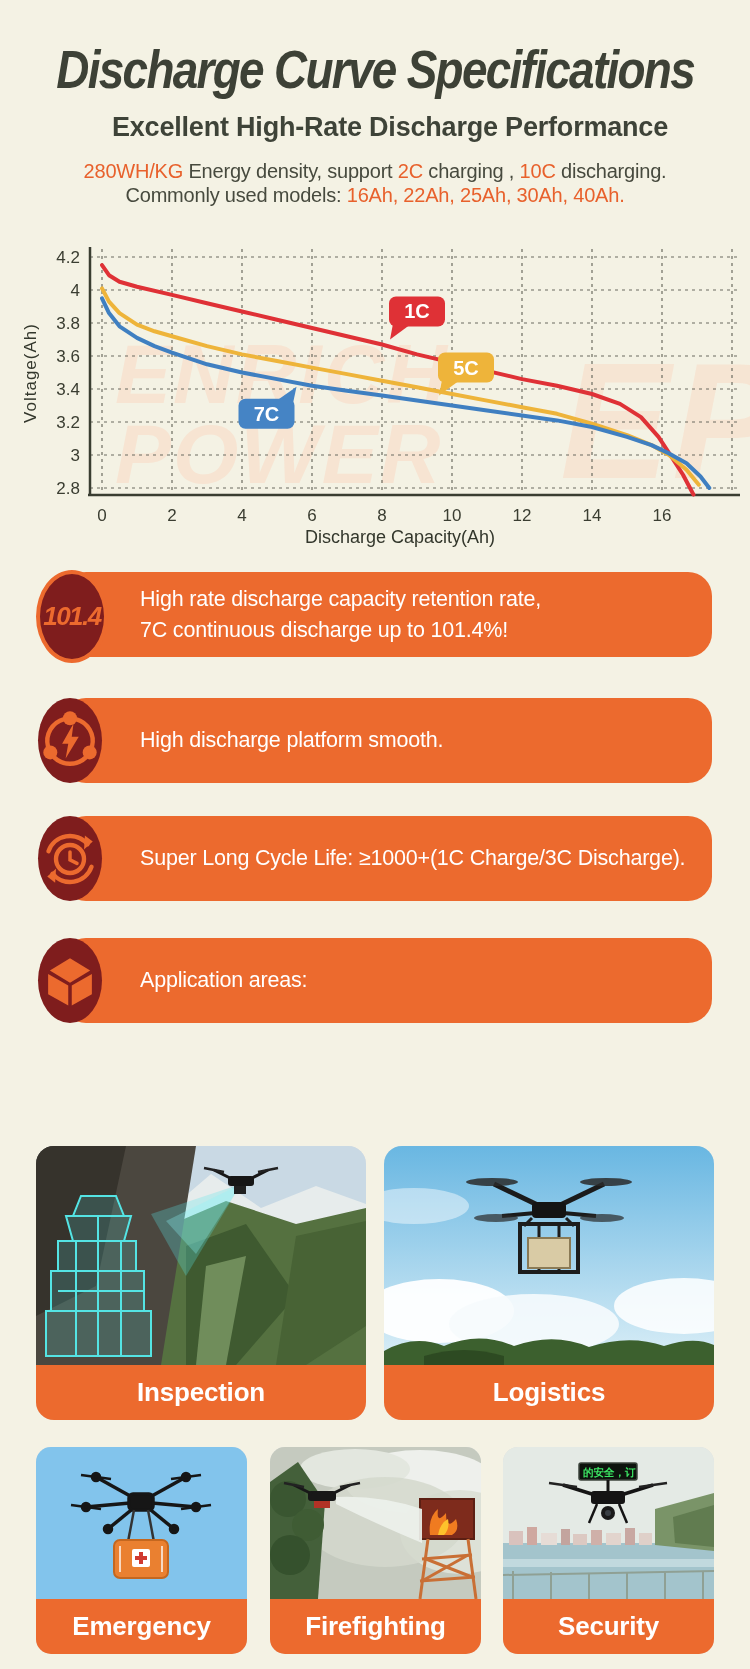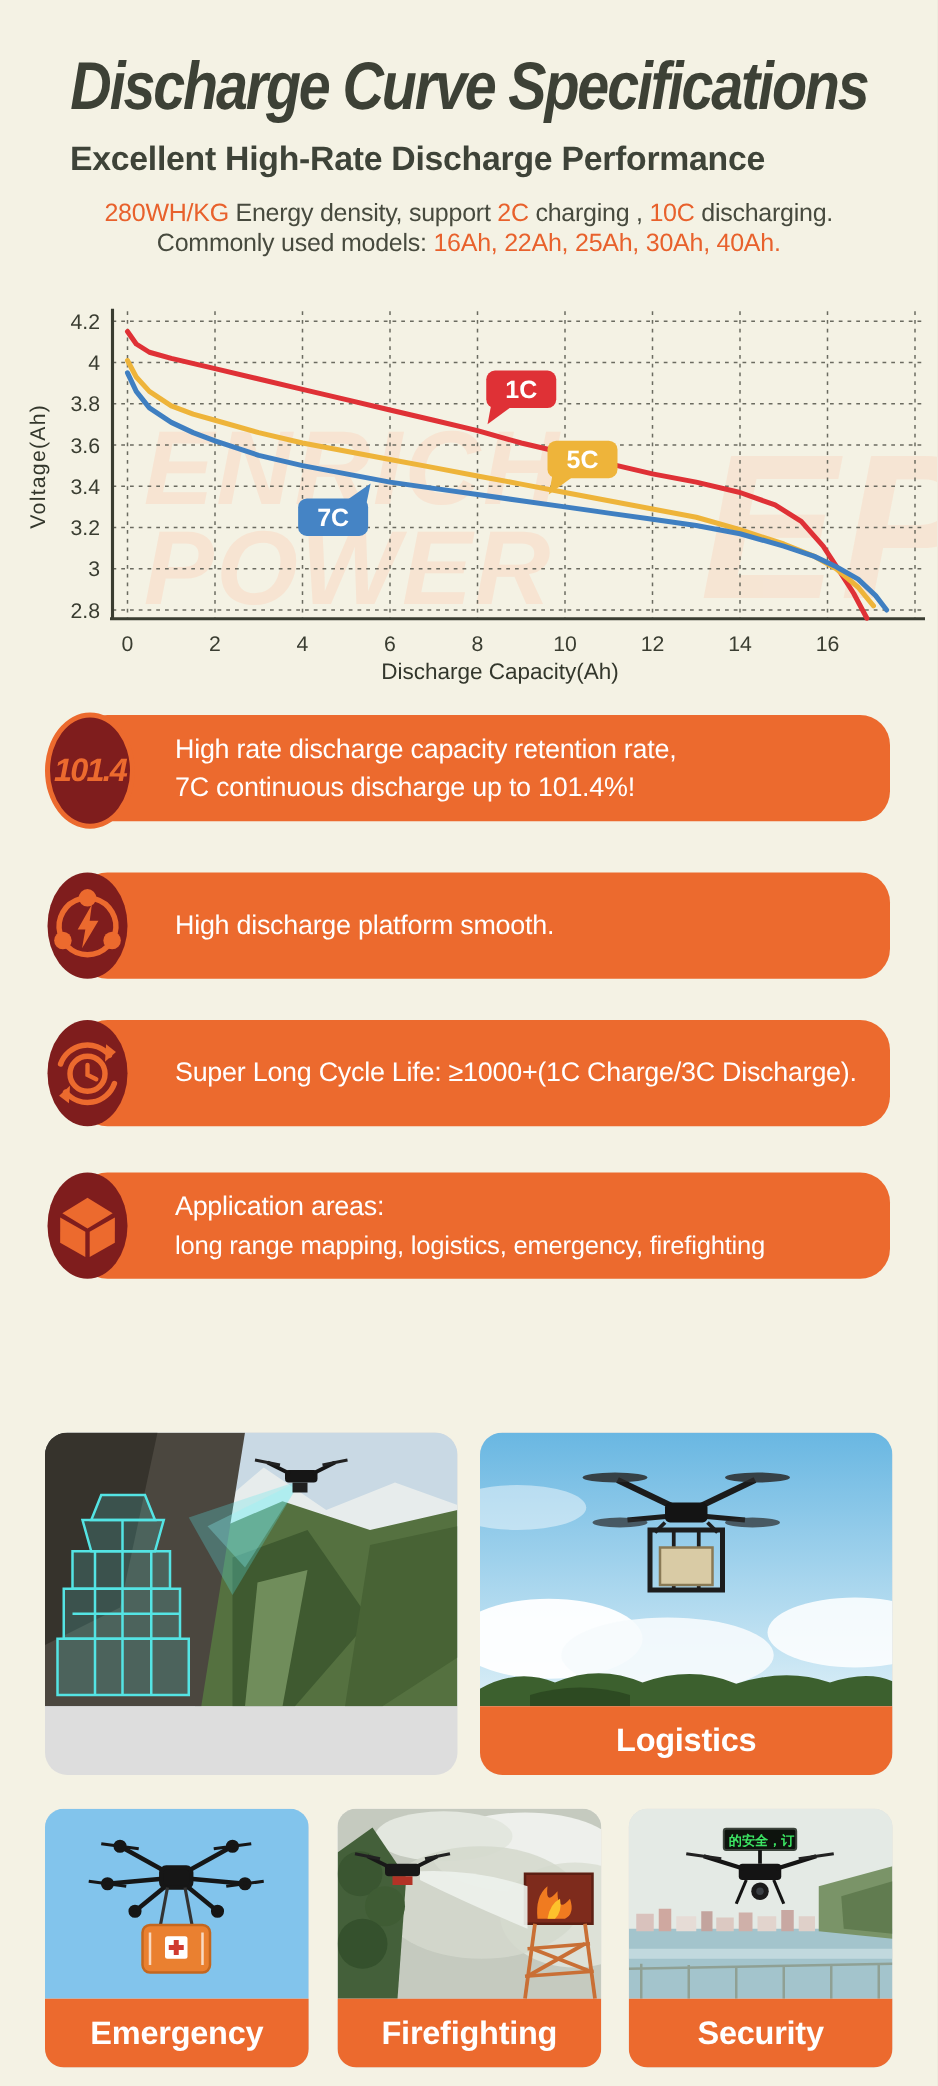--- a/index.html
+++ b/index.html
@@ -3,21 +3,21 @@
 <meta charset="utf-8">
 <style>
   html,body{margin:0;padding:0;background:#e9e8da;}
   .page{position:relative;width:750px;height:1669px;background:#f4f2e4;overflow:hidden;
         font-family:"Liberation Sans","DejaVu Sans",sans-serif;margin:0 auto;}
   .center-row{position:absolute;left:0;width:750px;display:flex;justify-content:flex-start;}
   .display-title{display:inline-block;font-weight:bold;font-style:italic;color:#3d4136;
         letter-spacing:-2px;transform:scaleX(.85);transform-origin:center;white-space:nowrap;}
   .main-title{font-size:54px;}
   .apps-title{font-size:54px;}
-  .subtitle{position:absolute;top:112px;left:0;width:668px;text-align:center;
+  .subtitle{position:absolute;top:112px;left:0;width:668px;text-align:right;
         font-size:27px;font-weight:bold;color:#3e4338;letter-spacing:-.2px;}
   .intro{position:absolute;left:0;width:750px;text-align:center;font-size:20px;
         color:#474a3e;letter-spacing:-.2px;}
   .intro .hl{color:#e8612c;}
   .intro1{top:160px;} .intro2{top:184px;}
 
   
   #chart-svg{position:absolute;top:233px;left:0;}
   #chart-svg .wm{fill:#f7e4d2;font-weight:bold;font-style:italic;letter-spacing:2px;}
   #chart-svg .tick{fill:#3a3d31;font-size:17px;}
@@ -174,21 +174,20 @@
     <div class="banner-bar"></div>
     <div class="banner-icon">
       <svg width="56" height="60" viewBox="-32 -32 64 64">
         <polygon points="0,-26 23,-12 0,2 -23,-12" fill="#ec6a2e"></polygon>
         <polygon points="-25,-8 -2,5 -2,28 -25,15" fill="#ec6a2e"></polygon>
         <polygon points="25,-8 2,5 2,28 25,15" fill="#ec6a2e"></polygon>
       </svg>
     </div>
     <div class="banner-text">
       <div>Application areas:</div>
-      <div style="font-size:20.5px;">long range mapping, logistics, emergency, firefighting</div>
     </div>
   </div>
 
 
   <div class="card big card-insp">
     <svg width="330" height="219" viewBox="0 0 330 219" preserveAspectRatio="none">
       <rect width="330" height="219" fill="#c9d9e4"></rect>
       <polygon points="120,75 175,28 225,62 280,40 330,58 330,100 120,100" fill="#e7ecec"></polygon>
       <polygon points="120,85 190,55 260,78 330,62 330,219 120,219" fill="#557140"></polygon>
       <polygon points="150,100 210,78 260,150 200,219 150,219" fill="#3f5a30"></polygon>
@@ -211,20 +210,21 @@
       <polygon points="205,38 130,75 160,108" fill="rgba(140,245,250,.30)"></polygon>
       <g>
         <rect x="192" y="30" width="26" height="10" rx="3" fill="#161616"></rect>
         <line x1="178" y1="24" x2="196" y2="33" stroke="#161616" stroke-width="3"></line>
         <line x1="232" y1="24" x2="214" y2="33" stroke="#161616" stroke-width="3"></line>
         <line x1="168" y1="22" x2="188" y2="26" stroke="#222" stroke-width="2.5"></line>
         <line x1="222" y1="26" x2="242" y2="22" stroke="#222" stroke-width="2.5"></line>
         <rect x="198" y="40" width="12" height="8" fill="#202020"></rect>
       </g>
     </svg>
+    <div class="card-caption">Inspection</div>
   </div>
 
   <div class="card big card-logi">
     <svg width="330" height="219" viewBox="0 0 330 219" preserveAspectRatio="none">
       <defs>
         <linearGradient id="skyg" x1="0" y1="0" x2="0" y2="1">
           <stop offset="0" stop-color="#69b7e2"></stop>
             <stop offset="1" stop-color="#dcefF7"></stop>
         </linearGradient>
       </defs>

